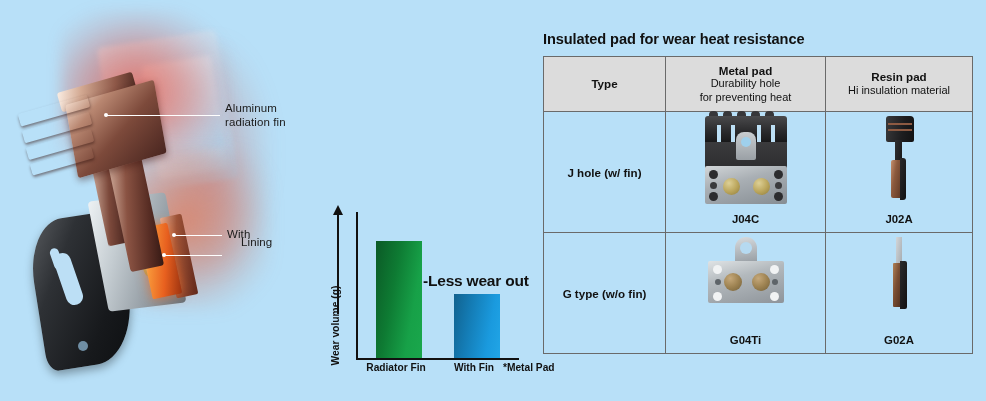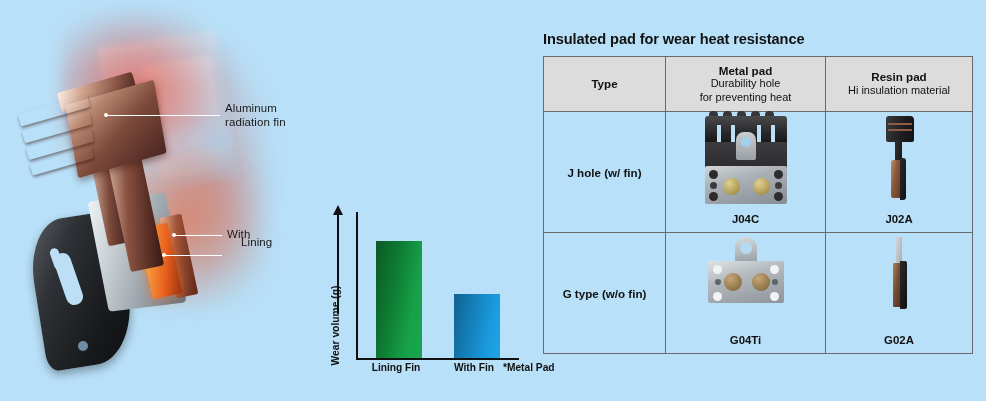--- a/index.html
+++ b/index.html
@@ -741,22 +741,23 @@
     <div class="up-arrow"></div>
     <div class="ylabel">Wear volume (g)</div>
     <div class="axis-v"></div>
     <div class="axis-h"></div>
 
     <div class="bar-wrap">
       <div class="bar bar-green" id="bar0" style="left: 18px; width: 46px; height: 116.8px;"></div>
       <div class="bar bar-blue" id="bar1" style="left: 96px; width: 46px; height: 64.24px;"></div>
     </div>
 
-
-    <div class="xtick" style="left:36px; width:84px;">Lining Fin</div>
+    <div class="annotation">-Less wear out</div>
+
+    <div class="xtick" style="left:36px; width:84px;">Radiator Fin</div>
     <div class="xtick" style="left:114px; width:84px;">With Fin</div>
     <div class="footnote">*Metal Pad</div>
   </div>
 
   <div class="table-title">Insulated pad for wear heat resistance</div>
 
   <table class="spec">
     <colgroup>
       <col style="width:122px">
       <col style="width:160px">

